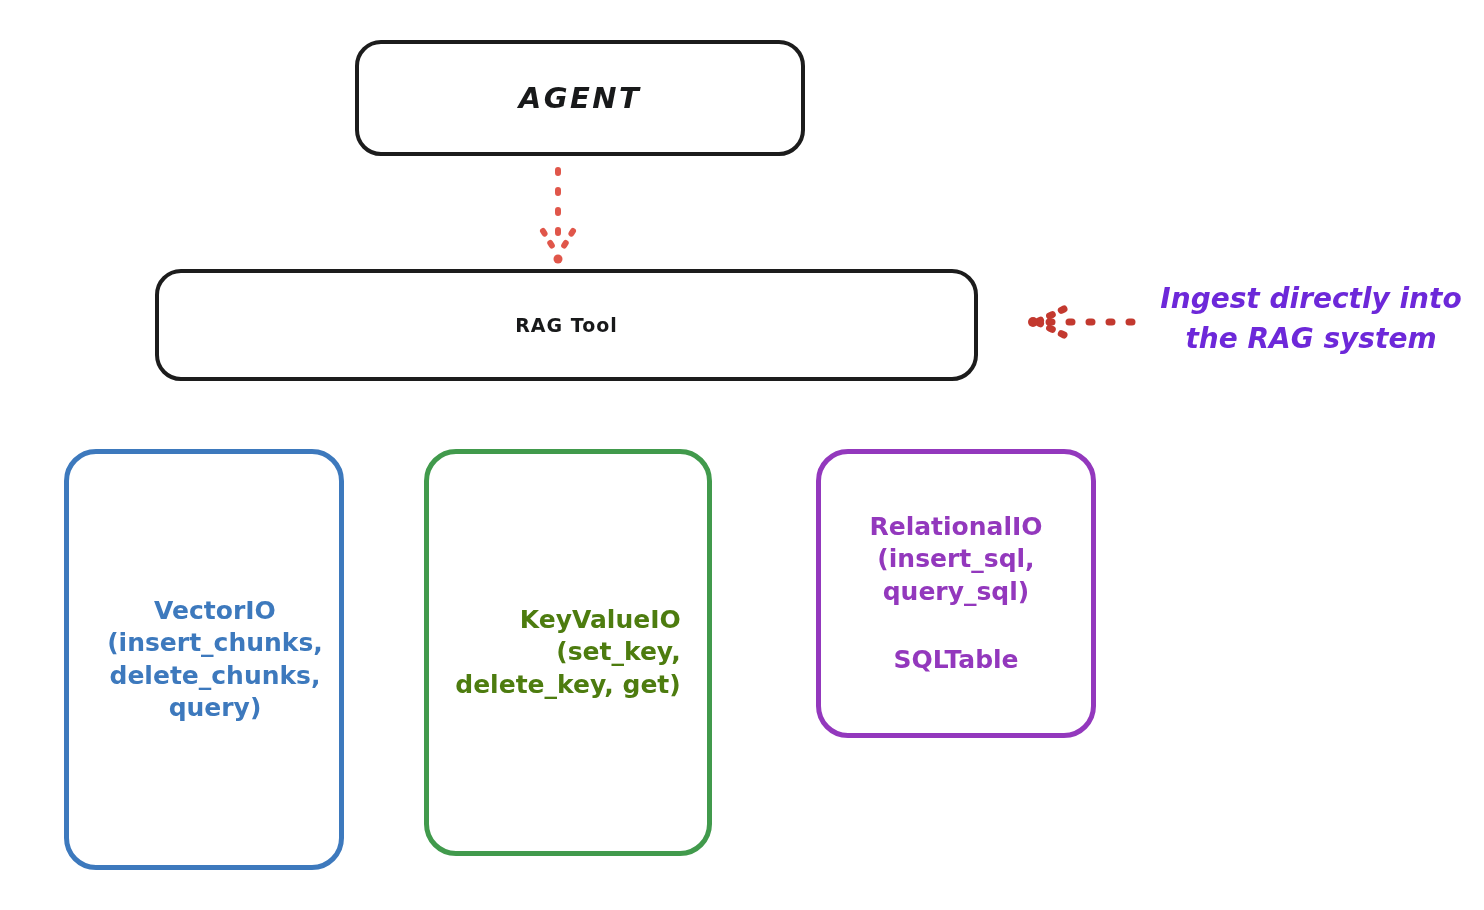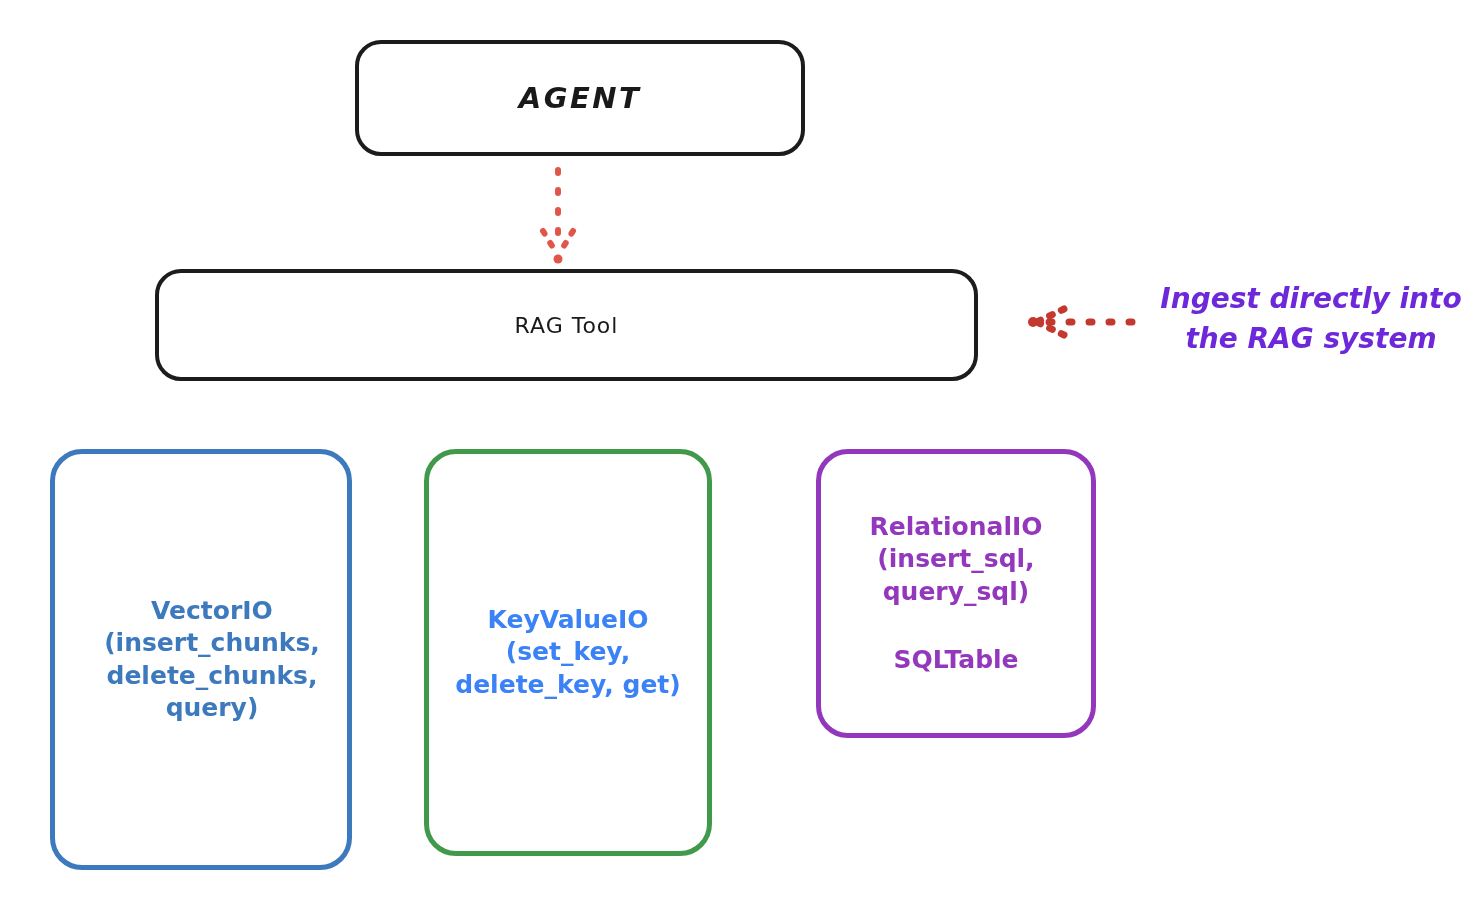--- a/index.html
+++ b/index.html
@@ -51,22 +51,22 @@
   #ragtool-node {
     left: 155px;
     top: 269px;
     width: 823px;
     height: 112px;
     border: 4px solid #1c1c1c;
     border-radius: 26px;
   }
   #ragtool-label {
     font-family: "DejaVu Sans", sans-serif;
-    font-size: 22px;
-    font-weight: 400;
+    font-size: 19px;
+    font-weight: 700;
     letter-spacing: 1px;
     color: #18191a;
   }
 
   
   .provider {
     flex-direction: column;
     border-width: 5px;
     border-style: solid;
     border-radius: 32px;
@@ -76,39 +76,39 @@
   .provider .index-block {
     font-family: "DejaVu Sans", sans-serif;
     font-weight: 600;
     line-height: 1.30;
     white-space: pre-line;
   }
   .provider .api-block { font-size: 25px; }
   .provider .index-block { font-size: 25px; margin-top: 36px; }
 
   #vectorio-node {
-    left: 50px;
+    left: 64px;
     top: 449px;
-    width: 302px;
+    width: 280px;
     height: 421px;
     border-color: #3d79bd;
     padding-left: 32px;
   }
   #vectorio-node .api-block,
   #vectorio-node .index-block { color: #3d79bd; }
 
   #keyvalueio-node {
     left: 424px;
     top: 449px;
     width: 288px;
     height: 407px;
     border-color: #419a4c;
   }
   #keyvalueio-node .api-block,
-  #keyvalueio-node .index-block { color: #3b82f6; }
+  #keyvalueio-node .index-block { color: #4d7c0f; text-align: right; }
 
   #relationalio-node {
     left: 816px;
     top: 449px;
     width: 280px;
     height: 289px;
     border-color: #9338bd;
   }
   #relationalio-node .api-block,
   #relationalio-node .index-block { color: #9338bd; }

